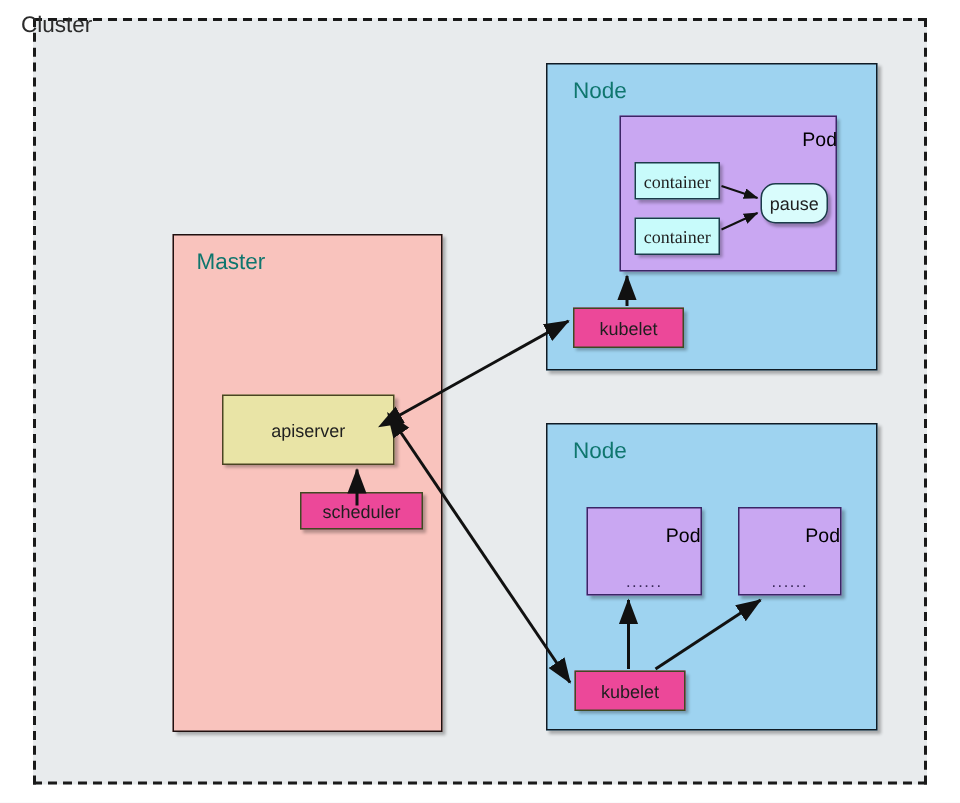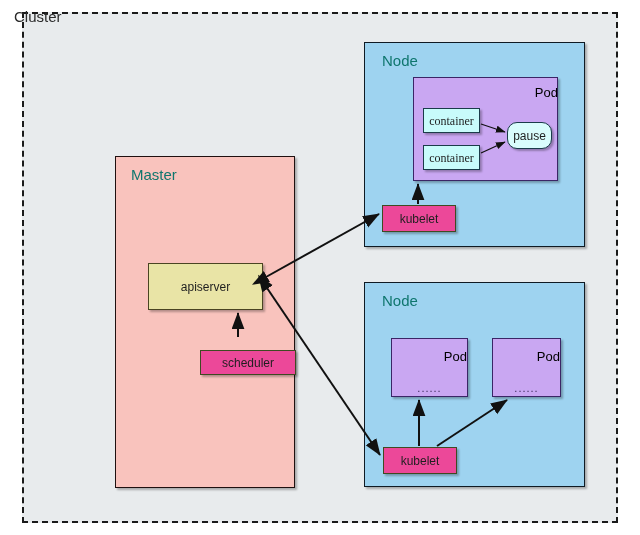--- a/index.html
+++ b/index.html
@@ -115,21 +115,21 @@
   <div class="cluster"></div>
   <div class="cluster-label">Cluster</div>
 
   <div class="box master" style="left:115px; top:156px; width:180px; height:332px;"></div>
   <div class="box-title" style="left:131px; top:166px;">Master</div>
 
   <div class="box apiserver" style="left:148px; top:263px; width:115px; height:47px;">
     <div class="box-center-label">apiserver</div>
   </div>
 
-  <div class="box greenbox" style="left:200px; top:350px; width:96px; height:25px;">
+  <div class="box greenbox" style="left:200px; top:328px; width:82px; height:25px;">
     <div class="box-center-label">scheduler</div>
   </div>
 
   <div class="box node" style="left:364px; top:42px; width:221px; height:205px;"></div>
   <div class="box-title" style="left:382px; top:52px;">Node</div>
 
   <div class="box pod" style="left:413px; top:77px; width:145px; height:104px;"></div>
   <div class="pod-small-title" style="left:413px; top:85px; width:145px;">Pod</div>
 
   <div class="box container" style="left:423px; top:108px; width:57px; height:25px;">

